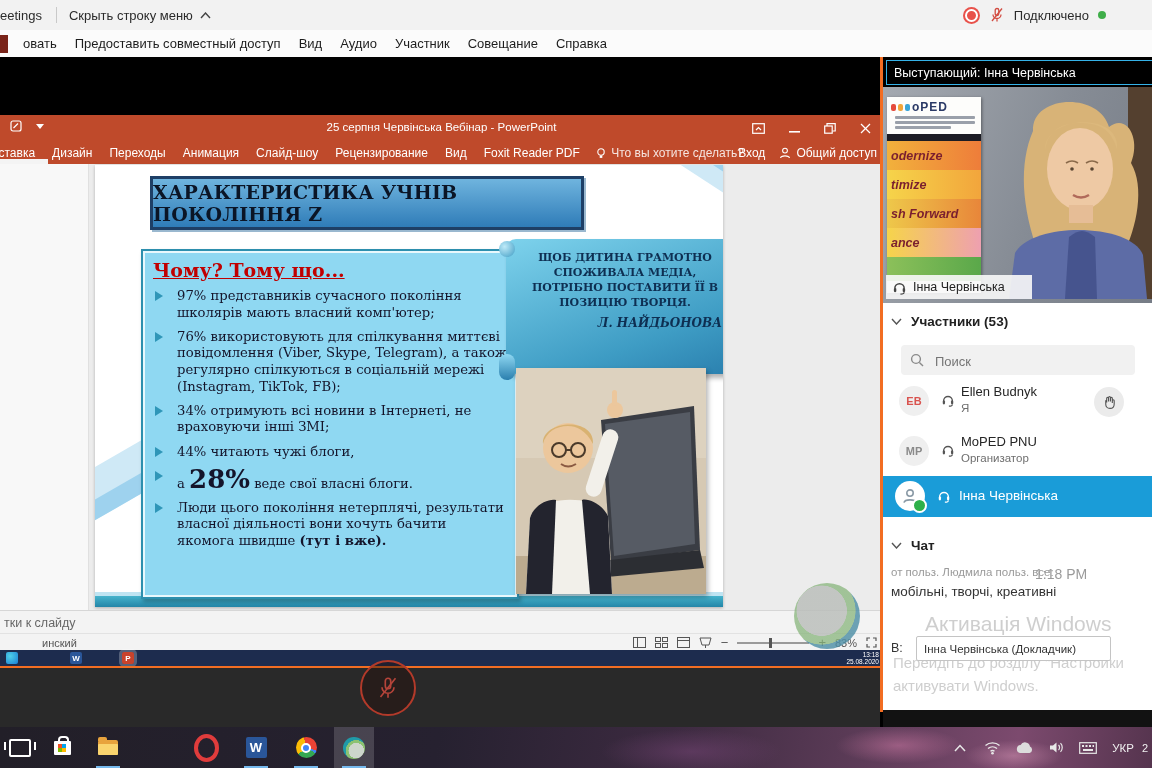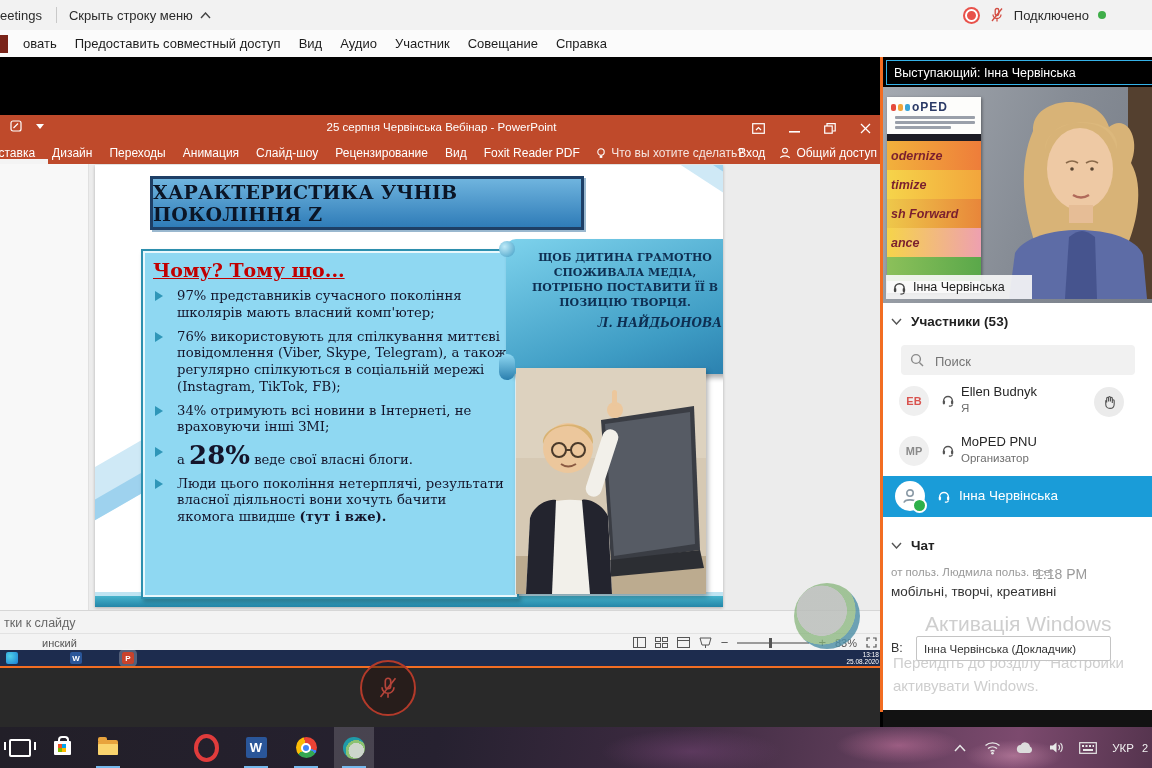--- a/index.html
+++ b/index.html
@@ -312,20 +312,21 @@
       <div class="sl-band2"></div>
       <div class="sl-band"></div>
 
       <div class="sl-title">ХАРАКТЕРИСТИКА УЧНІВ ПОКОЛІННЯ Z</div>
 
       <div class="sl-box">
         <div class="box-head">Чому? Тому що...</div>
         <div class="blt"><span class="mk"></span><span>97% представників сучасного покоління школярів мають власний комп'ютер;</span></div>
         <div class="blt"><span class="mk"></span><span>76% використовують для спілкування миттєві повідомлення (Viber, Skype, Telegram), а також регулярно спілкуються в соціальній мережі (Instagram, TikTok, FB);</span></div>
         <div class="blt"><span class="mk"></span><span>34% отримують всі новини в Інтернеті, не враховуючи інші ЗМІ;</span></div>
+        <div class="blt"><span class="mk"></span><span>44% читають чужі блоги,</span></div>
         <div class="blt"><span class="mk"></span><span><span>а </span><span class="big">28%</span><span> веде свої власні блоги.</span></span></div>
         <div class="blt"><span class="mk"></span><span><span>Люди цього покоління нетерплячі, результати власної діяльності вони хочуть бачити якомога швидше </span><span class="bld">(тут і вже).</span></span></div>
       </div>
 
       <div class="sl-scroll">
         <div>ЩОБ ДИТИНА ГРАМОТНО СПОЖИВАЛА  МЕДІА, ПОТРІБНО ПОСТАВИТИ ЇЇ В ПОЗИЦІЮ ТВОРЦЯ.</div>
         <div class="quote-author">Л. НАЙДЬОНОВА</div>
       </div>
 
       <svg class="sl-img" viewBox="0 0 190 226">

